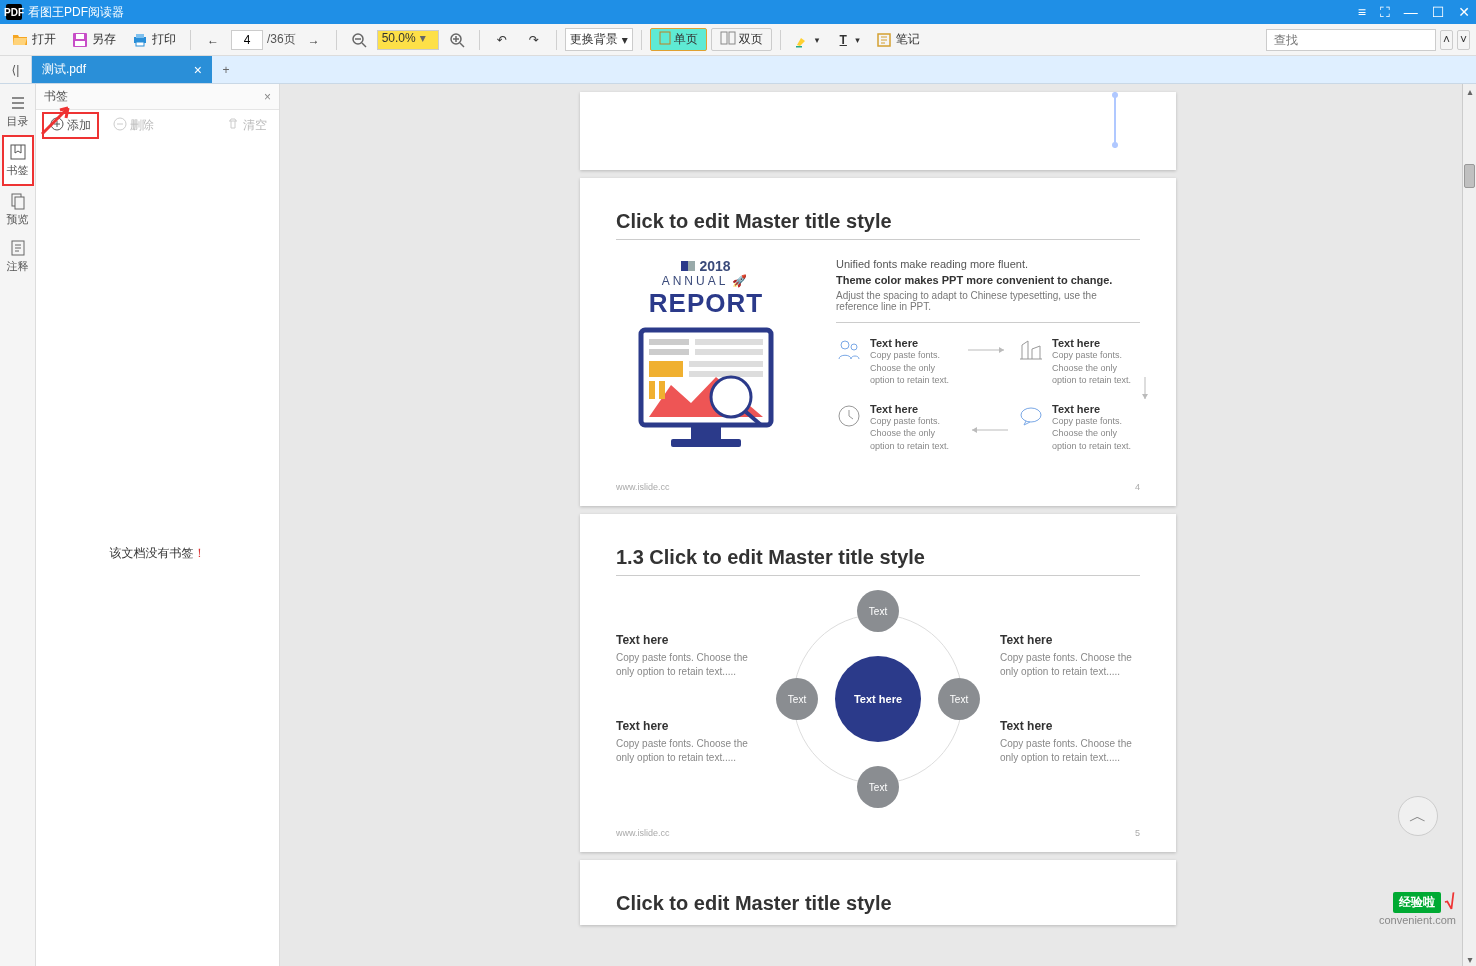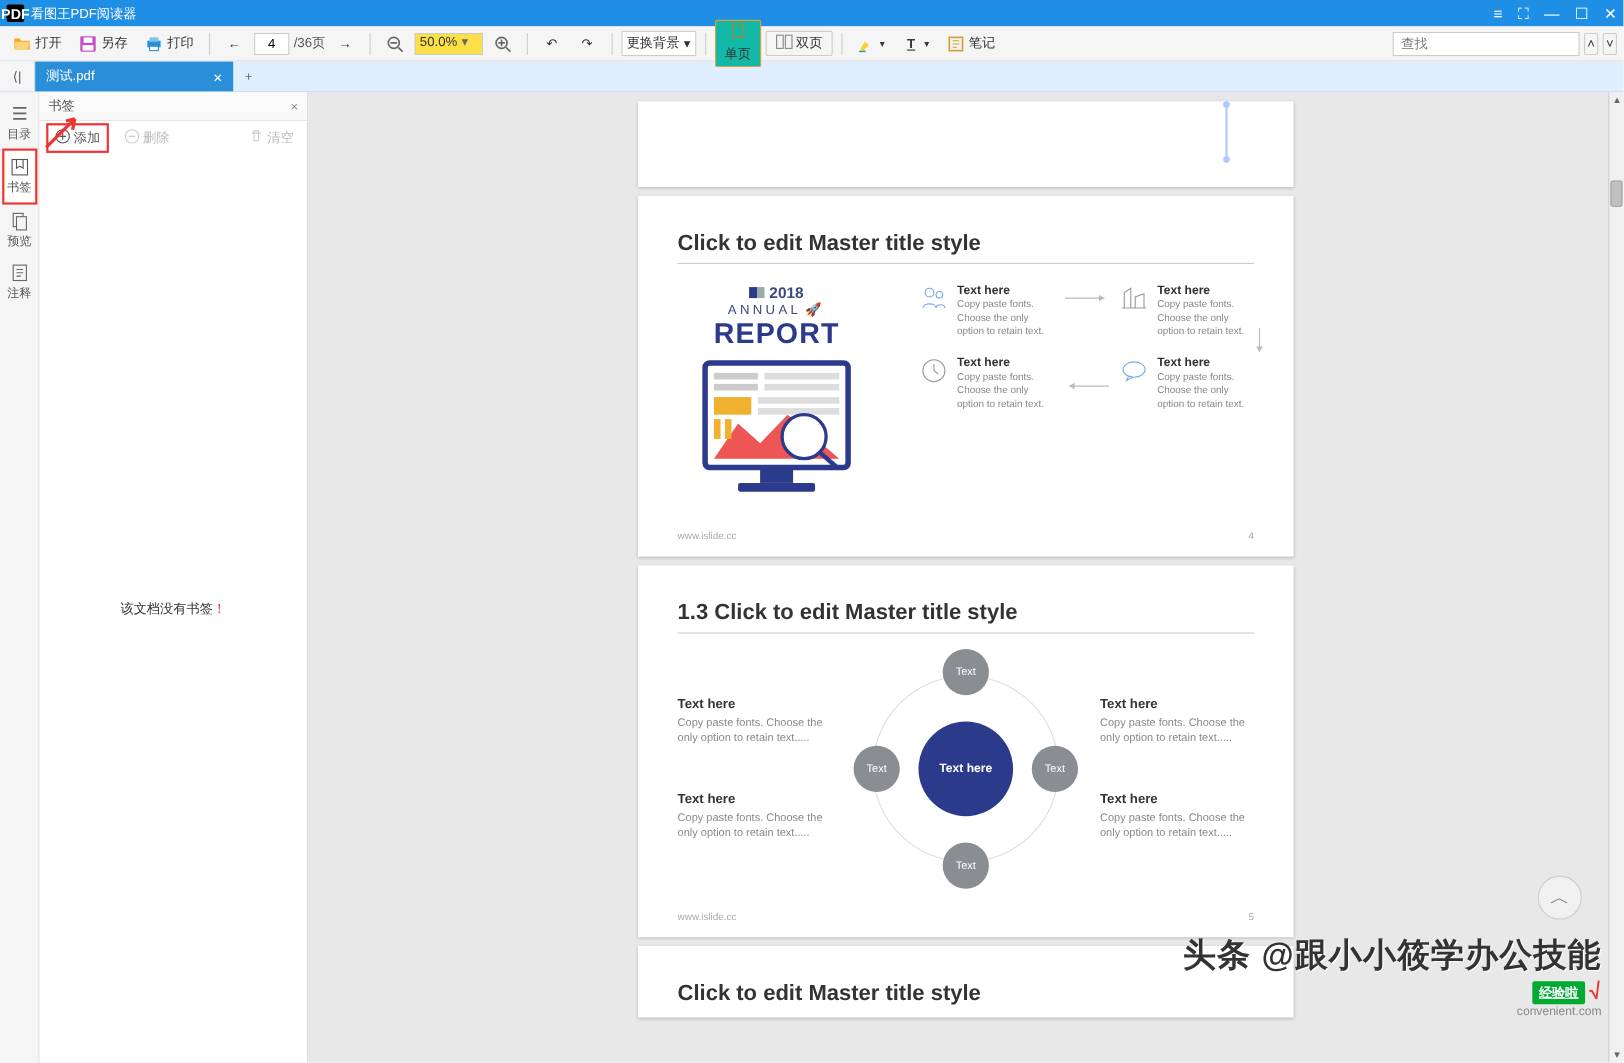--- a/index.html
+++ b/index.html
@@ -1,30 +1,30 @@
 <!DOCTYPE html>
 <html><head>
 <meta charset="utf-8">
 <style>
 * { margin: 0; padding: 0; box-sizing: border-box; font-family: "Microsoft YaHei", "Segoe UI", sans-serif; }
 body { width: 1476px; height: 966px; background: #fff; overflow: hidden; position: relative; font-size: 12px; color: #333; }
 
 .title-bar { height: 24px; background: #1f8fe6; color: #fff; display: flex; align-items: center; padding: 0 6px; }
-.title-bar .logo { width: 16px; height: 16px; background: #000000; margin-right: 6px; display:flex;align-items:center;justify-content:center;font-size:13px;font-weight:bold;color:#fff;border-radius:2px;}
+.title-bar .logo { width: 16px; height: 16px; background: #000000; margin-right: 6px; display:flex;align-items:center;justify-content:center;font-size:10px;font-weight:bold;color:#fff;border-radius:2px;}
 .title-bar .title { flex: 1; font-size: 12px; }
 .title-bar .ctrls { display: flex; gap: 14px; align-items:center; }
 .title-bar .ctrls span { cursor: pointer; font-size: 14px; }
 
 .toolbar { height: 32px; background: #f5f5f5; border-bottom: 1px solid #dcdcdc; display: flex; align-items: center; padding: 0 6px; gap: 4px; }
 .tbtn { display: flex; align-items: center; gap: 4px; padding: 3px 6px; cursor: pointer; border-radius: 2px; }
 .sep { width: 1px; height: 20px; background: #d0d0d0; margin: 0 4px; }
 .ticon { width: 16px; height: 16px; display:inline-flex;align-items:center;justify-content:center;}
 .page-input { width: 32px; height: 20px; border: 1px solid #ccc; text-align: center; font-size: 12px; }
 .zoom-select { height: 20px; border: 1px solid #ccc; padding: 0 12px 0 4px; font-size: 12px; background:#fde047;min-width: 62px;}
-.mode-btn { border:1px solid #e0a030; background:#14b8a6; padding:2px 8px; border-radius:2px;display:flex;align-items:center;gap:3px;flex-direction:column;}
+.mode-btn { border:1px solid #e0a030; background:#5eead4; padding:2px 8px; border-radius:2px;display:flex;align-items:center;gap:3px;}
 .mode-btn2 { border:1px solid #ccc; padding:2px 8px; border-radius:2px;display:flex;align-items:center;gap:3px;}
 .search-box { margin-left:auto; display:flex; align-items:center; border:1px solid #ccc; padding:2px 6px; width:170px; background:#fff;}
 .search-box input { border:none; outline:none; flex:1; font-size:12px;}
 .dd { border:1px solid #ccc; padding:2px 4px; background:#fff;display:flex;align-items:center;gap:4px;}
 
 .tabs-row { height: 28px; background: #dfefff; display: flex; align-items: stretch; border-bottom: 1px solid #c9d8e6; }
 .tabs-row .collapse { width: 32px; display:flex;align-items:center;justify-content:center;cursor:pointer;color:#555;background:#f5f5f5;border-right:1px solid #c9d8e6;}
 .tab { background: #2a8fd8; color: #fff; display: flex; align-items: center; padding: 0 10px; gap: 8px; min-width:180px;}
 .tab .x { cursor: pointer; font-size: 14px; }
 .plus { width:28px; display:flex;align-items:center;justify-content:center;color:#666;cursor:pointer;}
@@ -90,21 +90,21 @@
 .sc.top{left:50%;top:-4px;transform:translateX(-50%);}
 .sc.bot{left:50%;bottom:-4px;transform:translateX(-50%);}
 .sc.left{top:50%;left:-4px;transform:translateY(-50%);}
 .sc.right{top:50%;right:-4px;transform:translateY(-50%);}
 
 .p4{min-height:40px;padding-bottom:4px;}
 
 .watermark{position:absolute;right:20px;bottom:40px;text-align:right;}
 .wm-main{font-size:30px;font-weight:bold;color:#333;text-shadow:1px 1px 0 #fff;letter-spacing:1px;}
 .wm-logo{display:inline-flex;align-items:center;gap:4px;margin-top:2px;}
-.wm-txt{background:#0a3;color:#fff;font-size:12px;padding:2px 6px;border-radius:2px;font-weight:bold;text-decoration:underline;}
+.wm-txt{background:#0a3;color:#fff;font-size:12px;padding:2px 6px;border-radius:2px;font-weight:bold;}
 .wm-chk{color:#e33;font-size:20px;font-weight:bold;transform:rotate(-10deg);}
 .wm-url{font-size:11px;color:#888;}
 
 .fab{position:absolute;right:38px;bottom:130px;width:40px;height:40px;border-radius:50%;background:#f0f0f0;border:1px solid #ccc;display:flex;align-items:center;justify-content:center;color:#888;font-size:18px;}
 .rsb{position:absolute;right:0;top:84px;bottom:0;width:14px;background:#f0f0f0;border-left:1px solid #ccc;}
 .rsb .thumb{position:absolute;top:80px;left:1px;width:11px;height:24px;background:#c0c0c0;border:1px solid #999;border-radius:2px;}
 .rsb .ar{position:absolute;left:0;width:14px;height:14px;display:flex;align-items:center;justify-content:center;color:#666;font-size:10px;}
 .rsb .ar.up{top:0;}
 .rsb .ar.dn{bottom:0;}
 </style>
@@ -369,20 +369,25 @@
             <path d="M18 92 L40 60 L60 78 L85 52 L132 92 Z" fill="#e55"></path>
             <rect x="18" y="56" width="6" height="18" fill="#f0b030"></rect>
               <rect x="28" y="56" width="6" height="18" fill="#f0b030"></rect>
             <circle cx="100" cy="72" r="20" fill="#fff" stroke="#2b3a8a" stroke-width="3"></circle>
             <line x1="115" y1="87" x2="130" y2="100" stroke="#2b3a8a" stroke-width="4"></line>
             <rect x="60" y="100" width="30" height="14" fill="#2b3a8a"></rect>
               <rect x="40" y="114" width="70" height="8" fill="#2b3a8a" rx="2"></rect>
           </svg>
         </div>
         <div class="p2-right">
+          <div class="r-top">
+            <div class="r-t1">Unified fonts make reading more fluent.</div>
+            <div class="r-t2">Theme color makes PPT more convenient to change.</div>
+            <div class="r-t3">Adjust the spacing to adapt to Chinese typesetting, use the reference line in PPT.</div>
+          </div>
           <div class="r-grid">
             <div class="cell">
                 <span class="ci"><svg viewBox="0 0 26 26">
                     <circle cx="9" cy="8" r="4" fill="none" stroke="#7aa8e6"></circle>
                     <circle cx="18" cy="10" r="3" fill="none" stroke="#7aa8e6"></circle>
                     <path d="M3 22c0-5 12-5 12 0M15 22c0-4 8-4 8 0" fill="none" stroke="#7aa8e6"></path>
                   </svg></span>
                 <div class="ct">
                   <div class="ch">Text here</div>
                   <div class="cb">Copy paste fonts. Choose the only option to retain text.</div>
@@ -487,19 +492,18 @@
   <div class="ar up">▴</div>
   <div class="thumb"></div>
   <div class="ar dn">▾</div>
 </div>
 
 <div class="fab">
     <span>︿</span>
   </div>
 
 <div class="watermark">
-  <div class="wm-main">头条 @跟小小筱学办公技能</div>
   <div class="wm-logo">
     <span class="wm-txt">经验啦</span>
     <span class="wm-chk">√</span>
   </div>
   <div class="wm-url">convenient.com</div>
 </div>
 
 </body></html>

